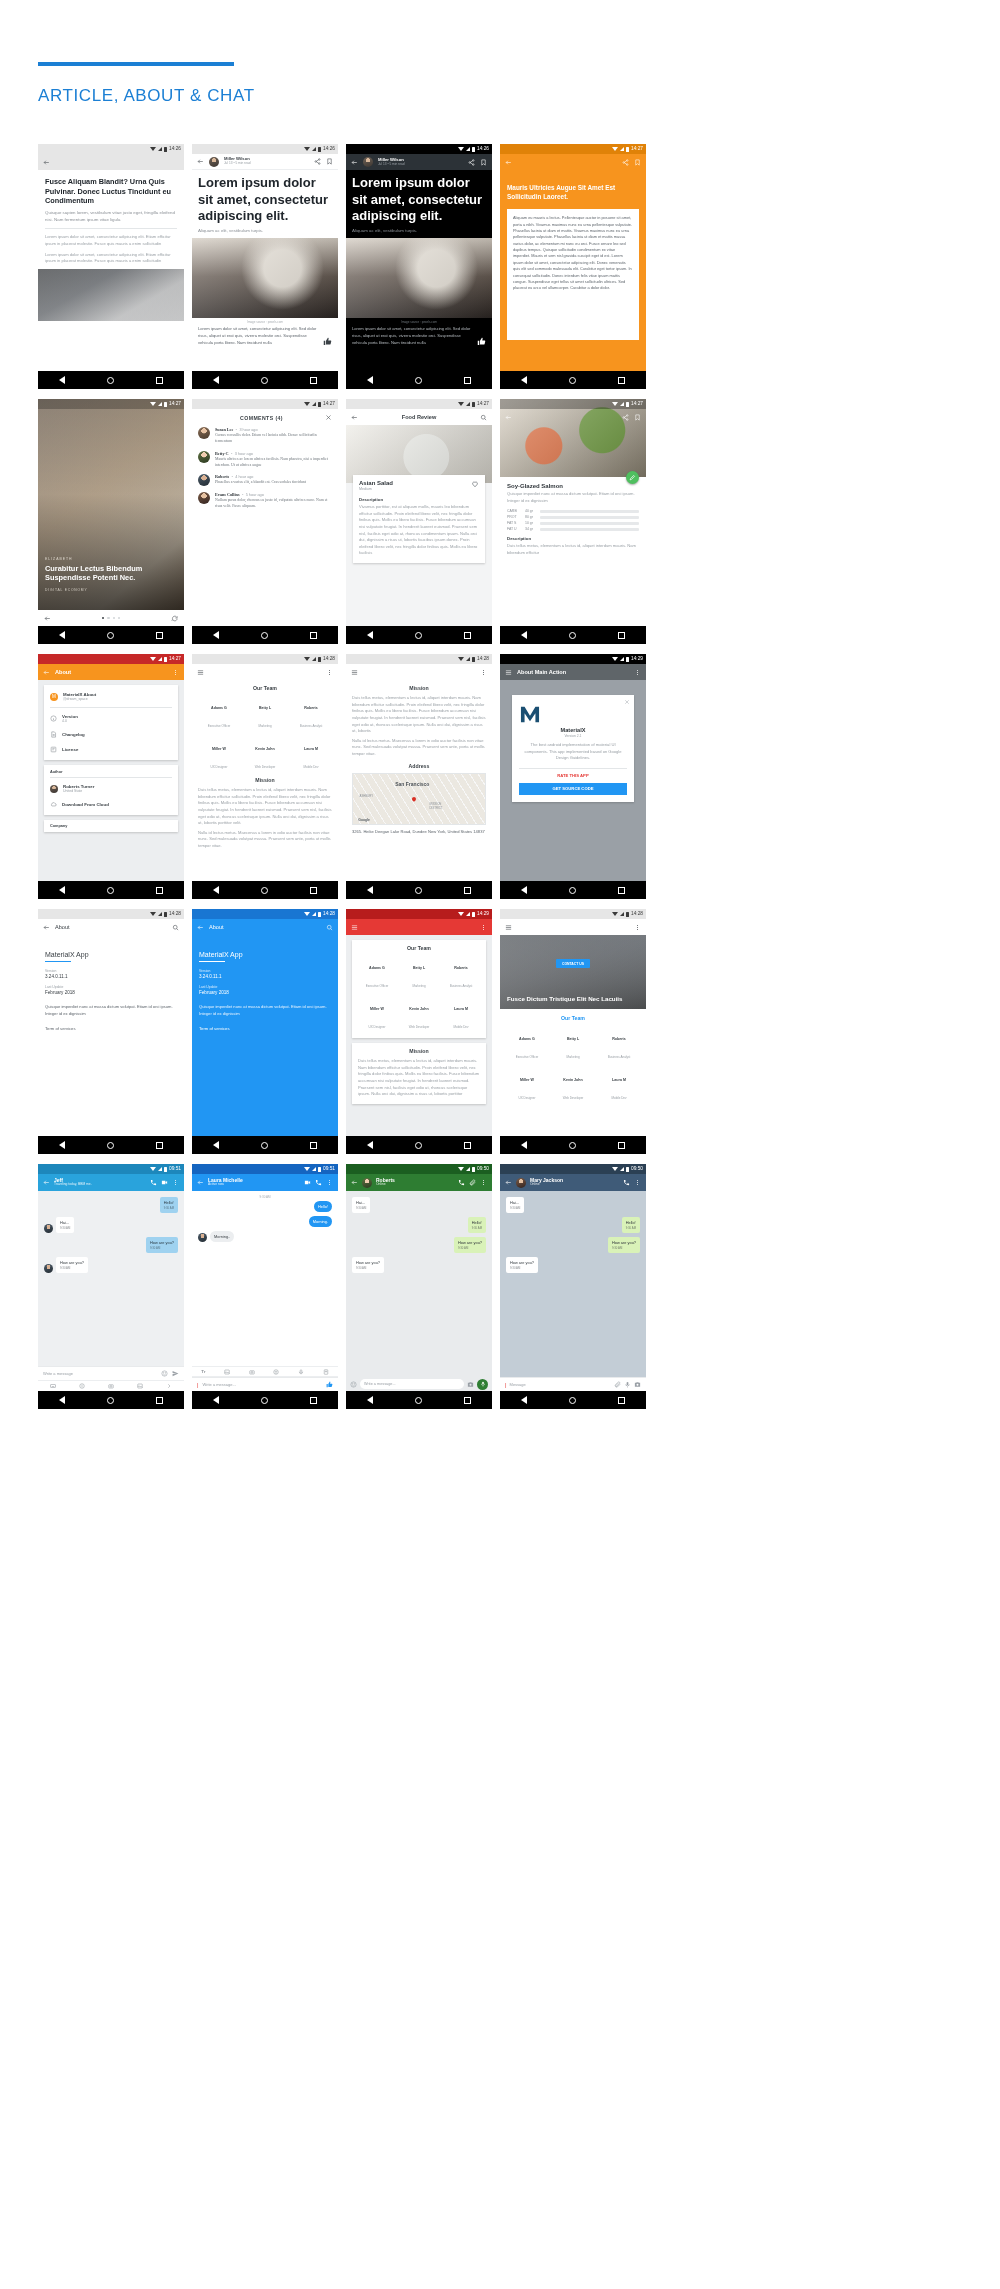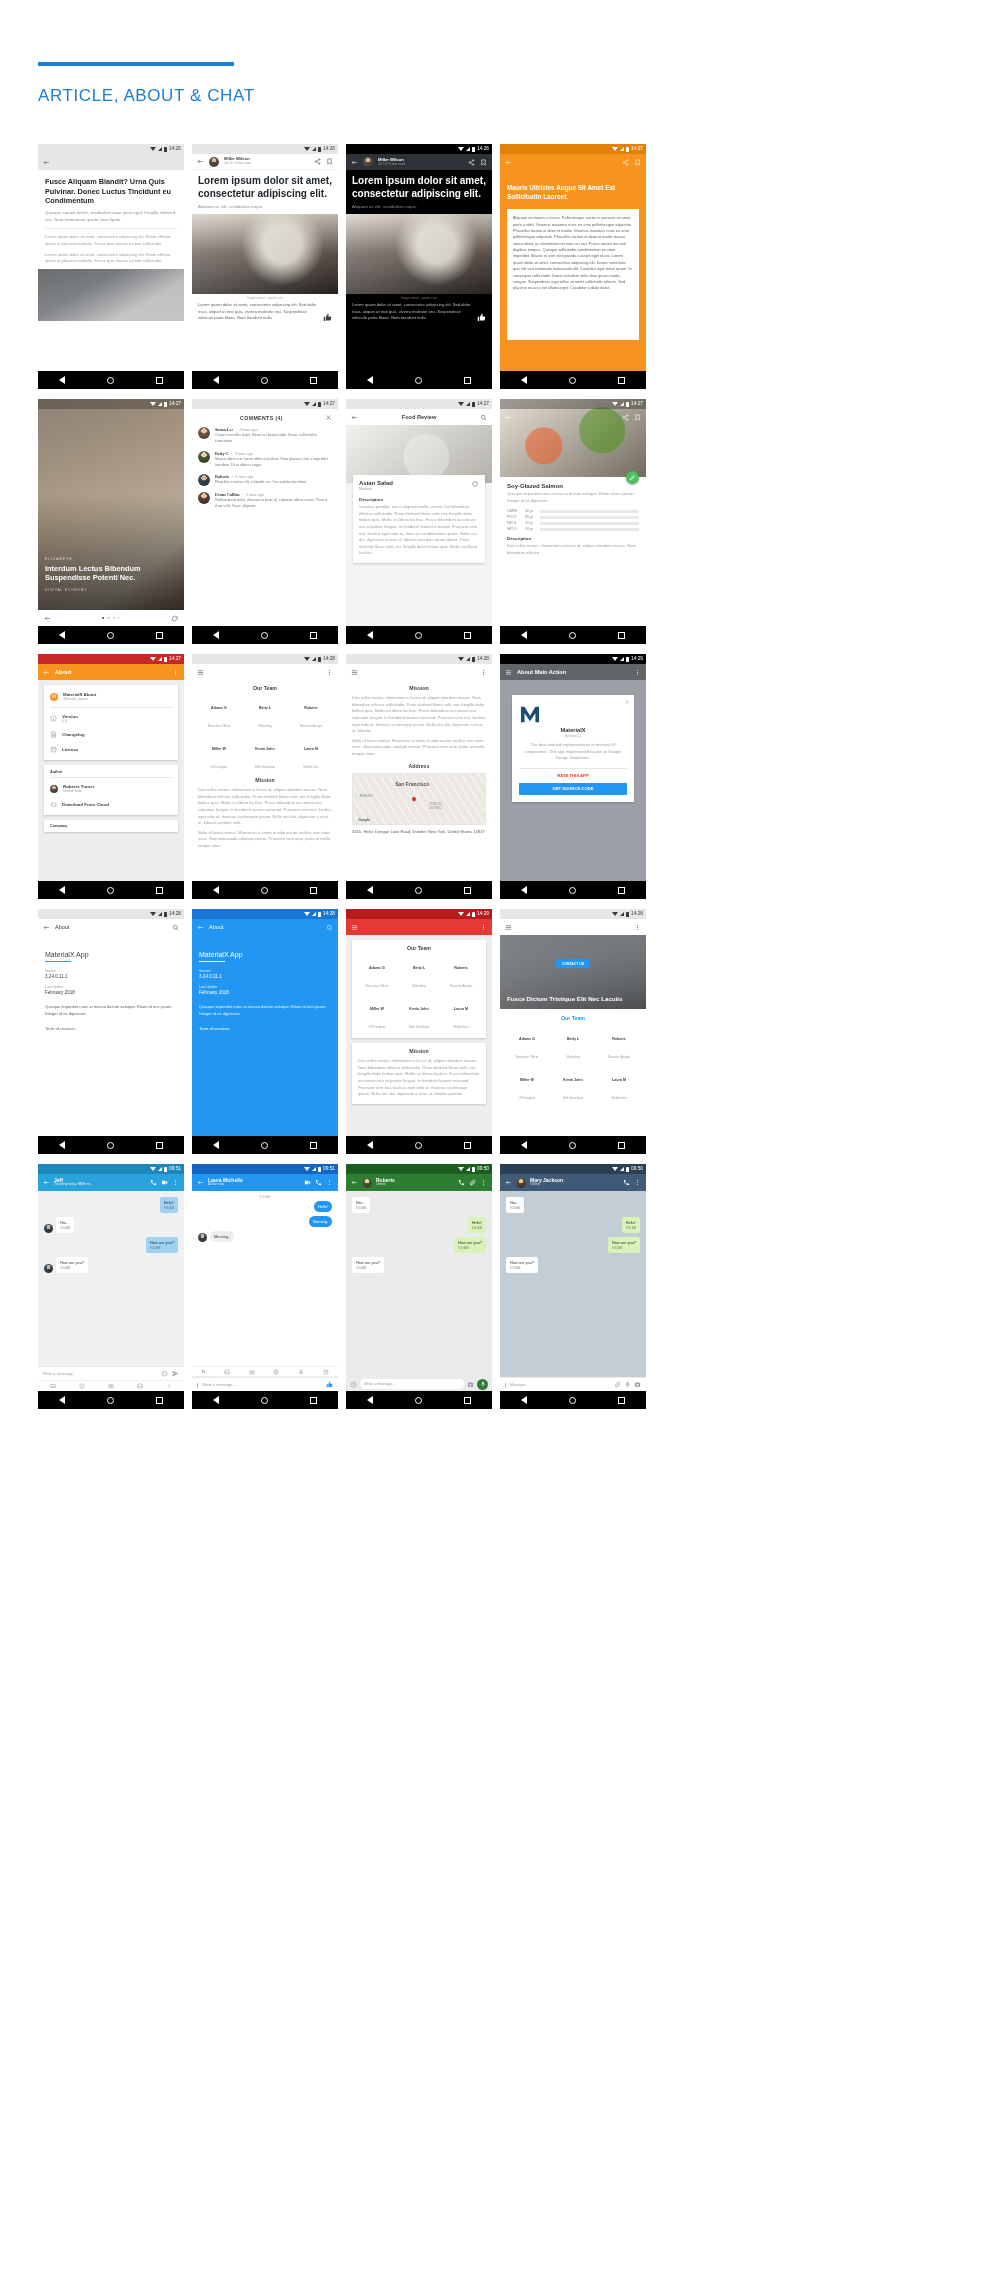--- a/index.html
+++ b/index.html
@@ -52,21 +52,21 @@
   .st-time { font-size:4.8px; }
 
   
   .appbar { height:16px; display:flex; align-items:center; padding:0 5px; gap:5px; }
   .appbar .ttl { font-size:5.6px; font-weight:700; }
   .spacer { flex:1; }
   .ic { width:7px; height:7px; display:inline-block; flex:none; }
 
   
   .h1 { font-size:7.3px; font-weight:700; line-height:1.33; color:#20262c; }
-  .h1.big { font-size:10px; line-height:1.28; }
+  .h1.big { font-size:13px; line-height:1.28; }
   .sub { font-size:4.4px; line-height:1.5; color:#8b9096; }
   .body { font-size:4.1px; line-height:1.62; color:#9aa0a6; }
   .body.dk { color:#5d646b; }
   .rule { height:1px; background:#e3e6e8; }
 
   .imgph { background:#c9ccce; position:relative; overflow:hidden; }
   .imgph::after{content:"";position:absolute;inset:0;
     background:linear-gradient(135deg,rgba(255,255,255,.35),rgba(0,0,0,.18));}
 
   
@@ -346,21 +346,21 @@
   <div class="screen imgph ph-writing">
     <div class="status tint" style="background:rgba(0,0,0,.25);position:relative;z-index:2">
       <span class="st-ico wifi"></span>
       <span class="st-ico sig"></span>
       <span class="st-ico bat"></span>
       <span class="st-time">14:27</span>
     </div>
     <div style="position:absolute;inset:0;z-index:1;background:linear-gradient(180deg,rgba(0,0,0,.12) 0%,rgba(0,0,0,.05) 42%,rgba(0,0,0,.72) 100%)"></div>
     <div style="position:absolute;left:7px;bottom:34px;right:7px;z-index:3">
       <div style="font-size:3.4px;letter-spacing:1px;color:#e8e2d8;opacity:.9">ELIZABETH</div>
-      <div style="font-size:7.4px;font-weight:700;line-height:1.3;color:#fff;margin-top:3px">Interdum Lectus Bibendum Suspendisse Potenti Nec.</div>
+      <div style="font-size:7.4px;font-weight:700;line-height:1.3;color:#fff;margin-top:3px">Curabitur Lectus Bibendum Suspendisse Potenti Nec.</div>
       <div style="font-size:3.3px;letter-spacing:.8px;color:#d6d0c6;margin-top:5px">DIGITAL ECONOMY</div>
     </div>
     <div style="position:absolute;left:0;right:0;bottom:0;height:16px;background:#fff;display:flex;align-items:center;padding:0 6px;z-index:3">
       <span class="ic">
         <svg viewBox="0 0 24 24" fill="none" stroke="#4a4f54" stroke-width="2">
               <path d="M20 12H4M10 6l-6 6 6 6"></path>
             </svg>
       </span>
       <span class="spacer"></span>
       <span style="display:flex;gap:3px;align-items:center">

